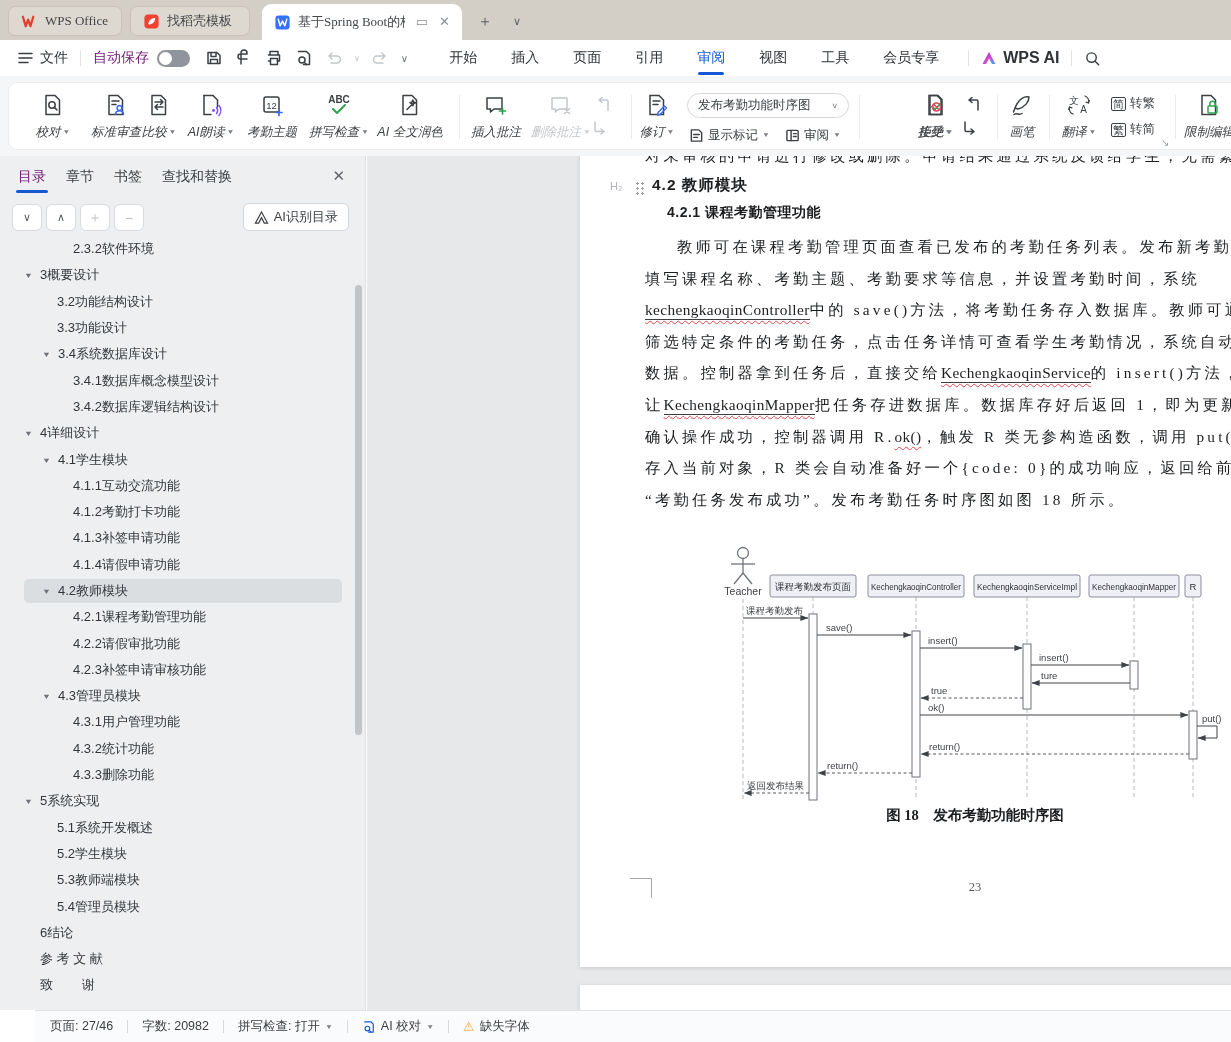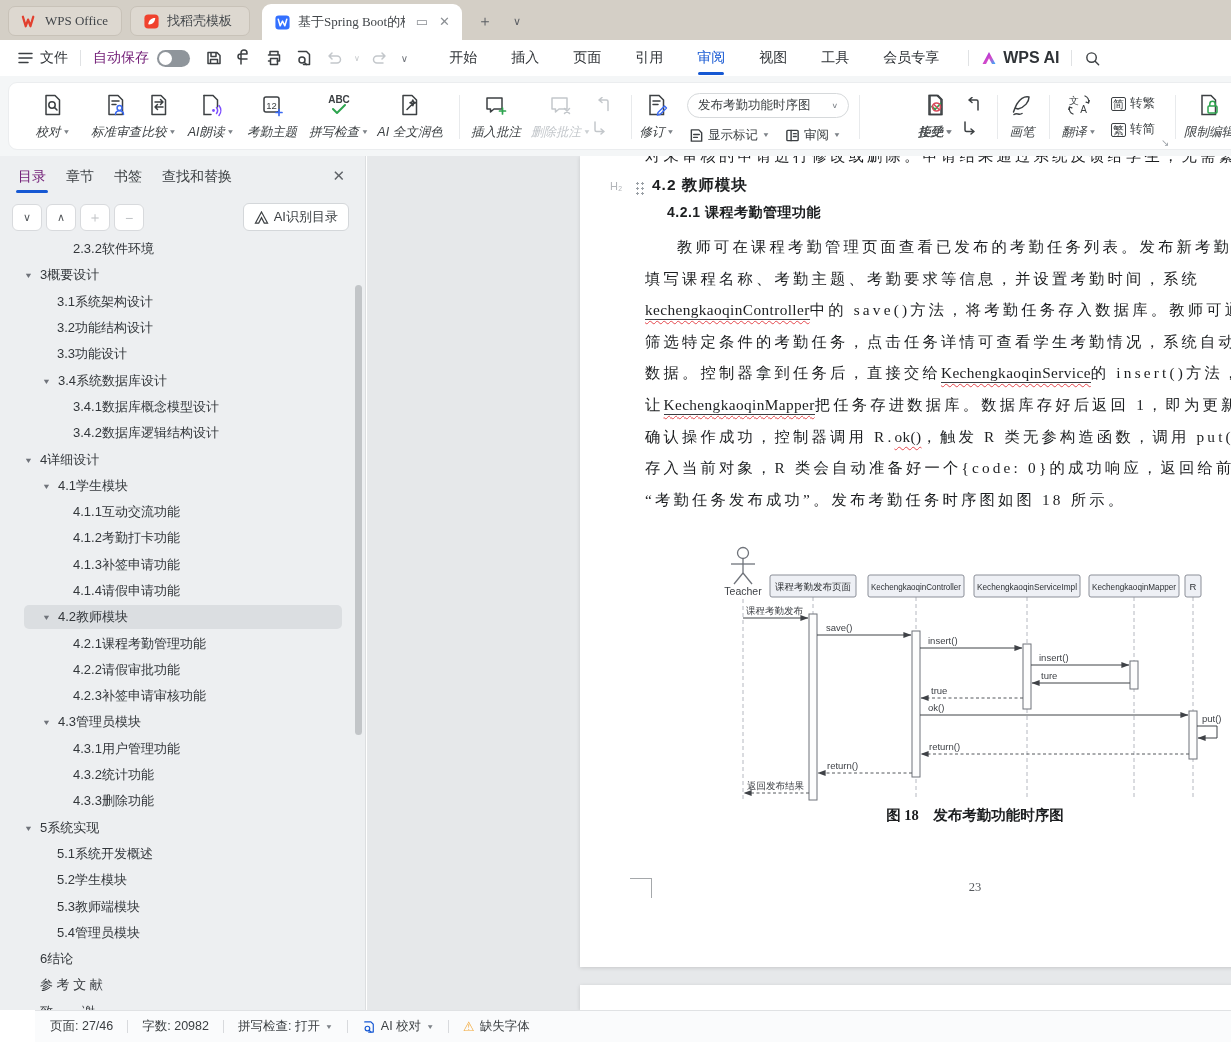--- a/index.html
+++ b/index.html
@@ -464,23 +464,20 @@
       </div>
       <div class="toc">
           <div class="toc-row l3 noarr">
             <span>2.3.2软件环境</span>
           </div>
           <div class="toc-row l1">
             <span class="arr">▼</span>
             <span>3概要设计</span>
           </div>
           <div class="toc-row l2 noarr">
-            <span>3.1系统架构设计</span>
-          </div>
-          <div class="toc-row l2 noarr">
             <span>3.2功能结构设计</span>
           </div>
           <div class="toc-row l2 noarr">
             <span>3.3功能设计</span>
           </div>
           <div class="toc-row l2">
             <span class="arr">▼</span>
             <span>3.4系统数据库设计</span>
           </div>
           <div class="toc-row l3 noarr">

